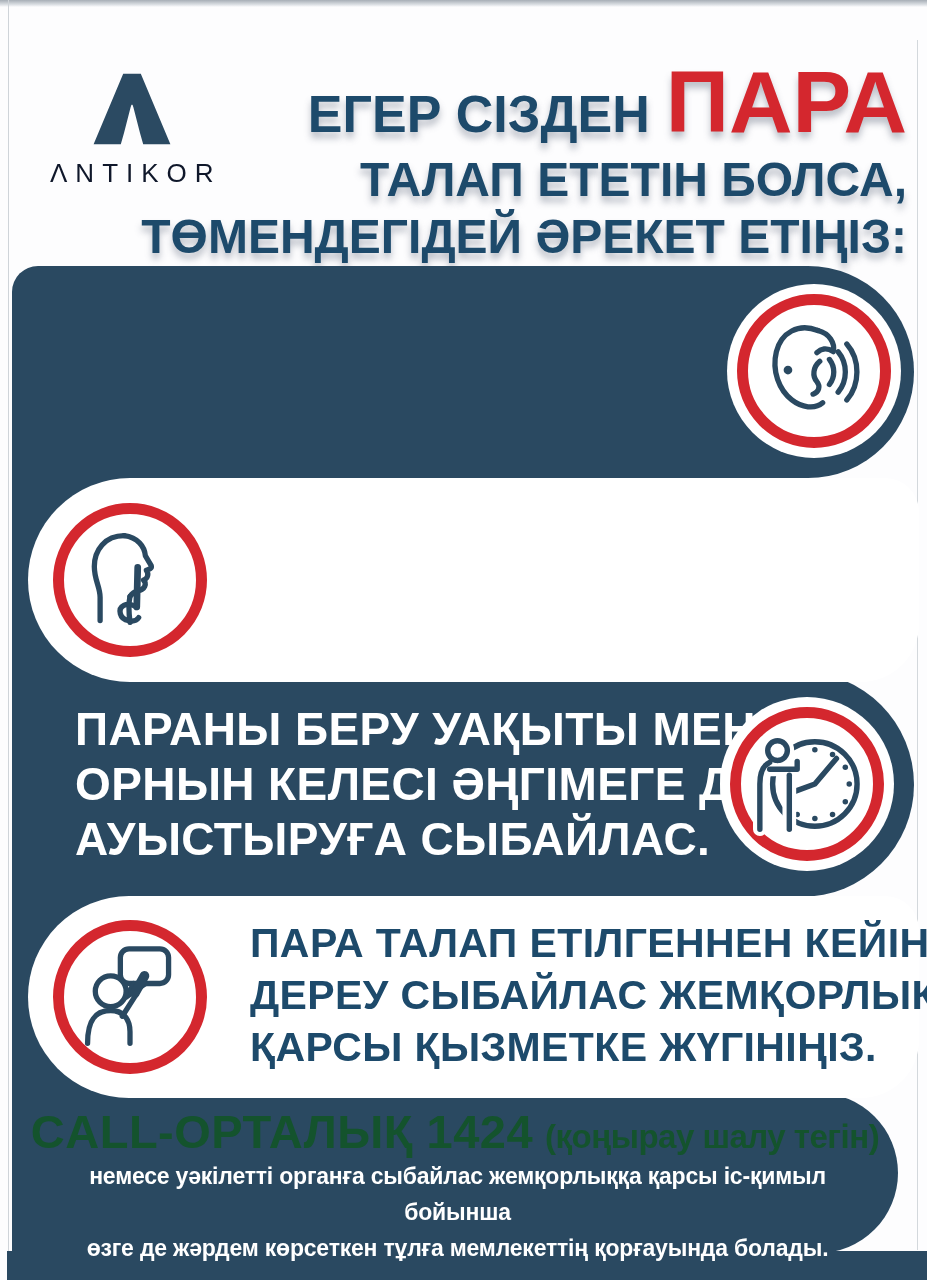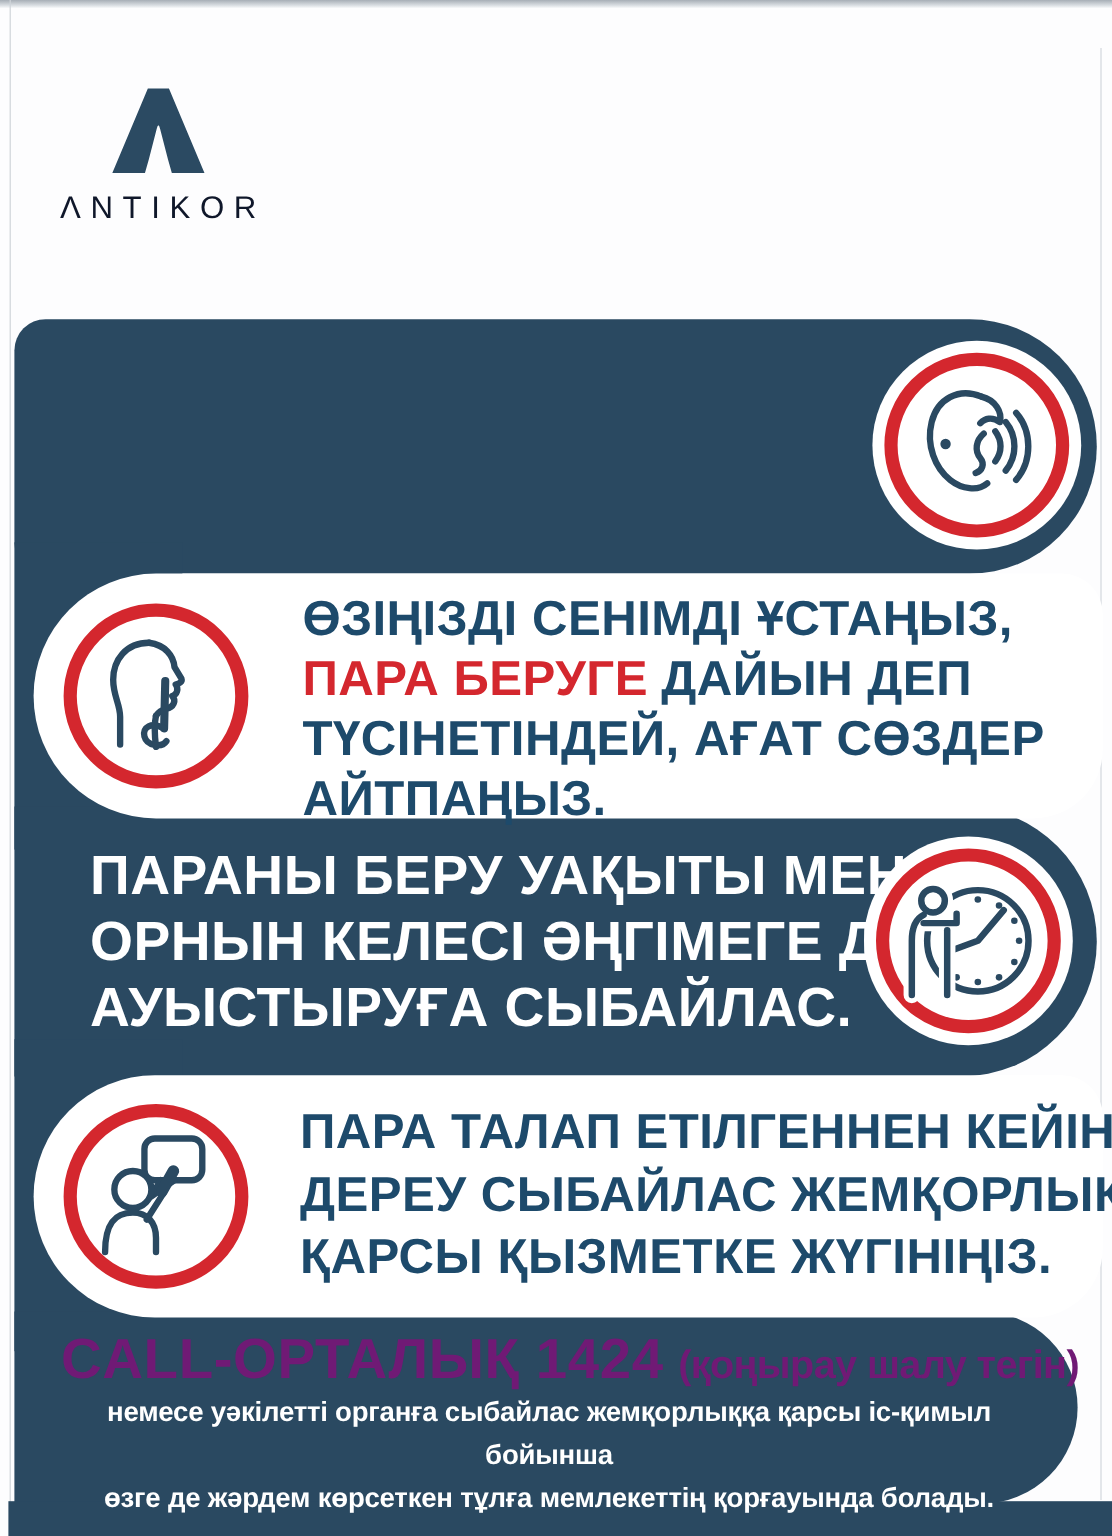--- a/index.html
+++ b/index.html
@@ -57,40 +57,48 @@
     border:11px solid #d4272e;background:#ffffff;box-shadow:0 0 0 10px #ffffff;
     display:flex;align-items:center;justify-content:center;}
   .badge svg{display:block;}
   .badge-1{left:737px;top:294px;}
   .badge-2{left:53px;top:503px;}
   .badge-3{left:730px;top:707px;}
   .badge-4{left:53px;top:920px;}
 
   
   .hotline{position:absolute;left:12px;top:1104px;width:886px;text-align:center;
-    color:#701a75;white-space:nowrap;padding-left:20px;}
+    color:#14532d;white-space:nowrap;}
   .hotline-label{font-size:47px;font-weight:bold;letter-spacing:.5px;}
   .hotline-note{font-size:33px;font-weight:bold;margin-left:12px;letter-spacing:-.5px;}
   .footnote{position:absolute;left:45px;top:1158px;width:825px;text-align:center;
     color:#ffffff;font-size:23px;font-weight:bold;line-height:36px;letter-spacing:-.2px;}
 </style>
 </head>
 <body>
 
 <div class="poster">
 
   <div class="top-shade"></div>
   <div class="edge-line-left"></div>
   <div class="edge-line-right"></div>
 
   <svg class="logo-mark" viewBox="0 0 100 92">
     <path fill="#2b4a62" d="M39 2 L61 2 L98 90 L64 90 L60 76 L51.8 44 Q50 36.5 48.2 44 L40 76 L36 90 L2 90 Z"></path>
   </svg>
   <div class="logo-name">ΛNTIKOR</div>
 
+  <div class="title">
+    <div class="title-l1">
+      <span class="title-prefix">ЕГЕР СІЗДЕН</span>
+      <span class="title-accent">ПАРА</span>
+    </div>
+    <div class="title-l2">ТАЛАП ЕТЕТІН БОЛСА,</div>
+    <div class="title-l3">ТӨМЕНДЕГІДЕЙ ӘРЕКЕТ ЕТІҢІЗ:</div>
+  </div>
 
   <div class="band band-1"></div>
   <div class="band filler-a"></div>
   <div class="band band-3"></div>
   <div class="band filler-b"></div>
   <div class="band band-5"></div>
   <div class="band bottom-bar"></div>
 
   <div class="cutout cutout-a"></div>
   <div class="cutout cutout-b"></div>
@@ -100,28 +108,20 @@
       <path d="M60 14 C40 6 22 16 17 36 C12 56 20 76 33 86 C43 94 57 96 65 89"></path>
       <path d="M60 14 C72 17 78 27 76 36 C69 31 63 33 59 37"></path>
       <circle cx="29" cy="55" r="4.5" fill="#2a4961" stroke="none"></circle>
       <path d="M62 46 C55 52 54 61 59 67 C63 72 61 78 55 80"></path>
       <path d="M72 44 C78 52 78 62 72 70"></path>
       <path d="M81 36 C91 48 91 66 81 78"></path>
       <path d="M90 28 C104 44 104 70 90 86"></path>
     </svg>
   </div>
 
-  <div class="step-text on-white s2">
-    <div>ӨЗІҢІЗДІ СЕНІМДІ ҰСТАҢЫЗ,</div>
-    <div>
-      <span class="accent-red">ПАРА БЕРУГЕ</span><span class="after-accent">ДАЙЫН ДЕП</span>
-    </div>
-    <div>ТҮСІНЕТІНДЕЙ, АҒАТ СӨЗДЕР</div>
-    <div>АЙТПАҢЫЗ.</div>
-  </div>
   <div class="badge badge-2">
     <svg width="108" height="108" viewBox="0 0 112 112" fill="none" stroke="#2a4961" stroke-width="5.5" stroke-linecap="round" stroke-linejoin="round">
       <path d="M50 10 C30 10 19 25 19 42 C19 56 25 63 25 74 L25 98"></path>
       <path d="M50 10 C64 12 71 21 72 31 L78 41 C79 44 76 45 73 46 C76 50 74 55 70 56 C74 60 71 66 65 67 C61 68 58 70 56 73"></path>
       <path d="M64 43 L63 84" stroke-width="7"></path>
       <path d="M63 84 C52 78 44 83 46 91 C48 99 61 101 65 95"></path>
       <path d="M56 73 C54 82 55 92 56 100"></path>
     </svg>
   </div>
 

